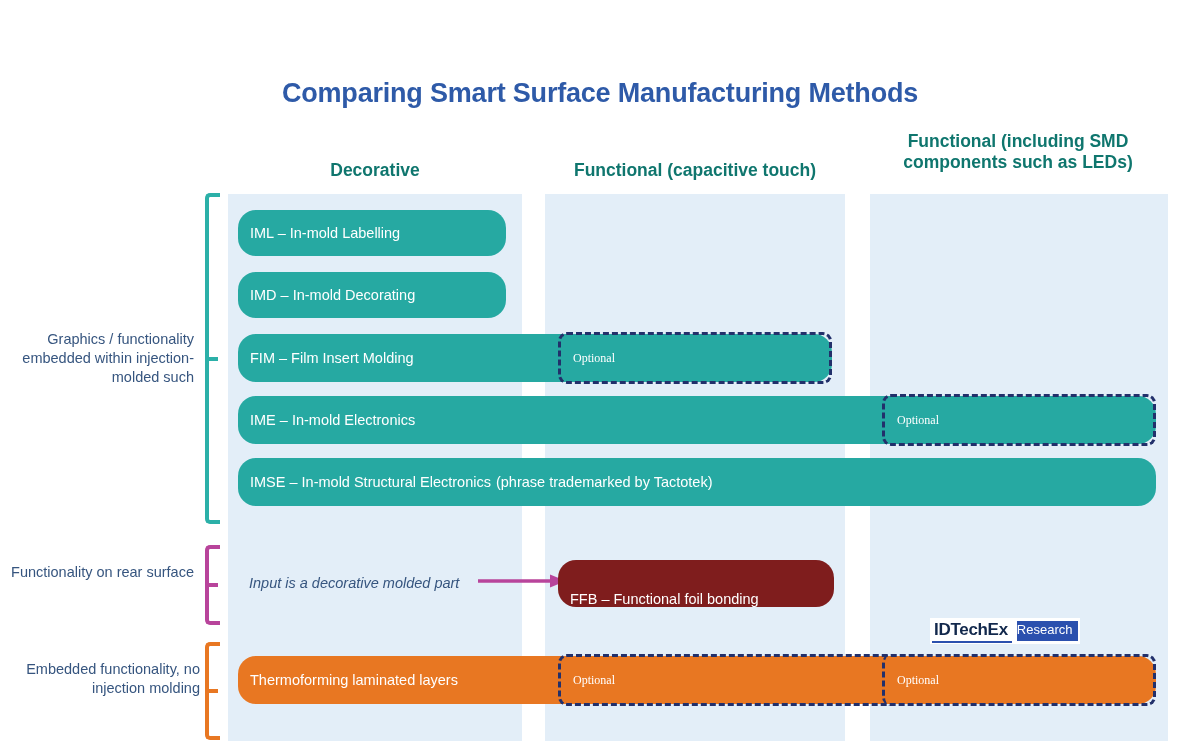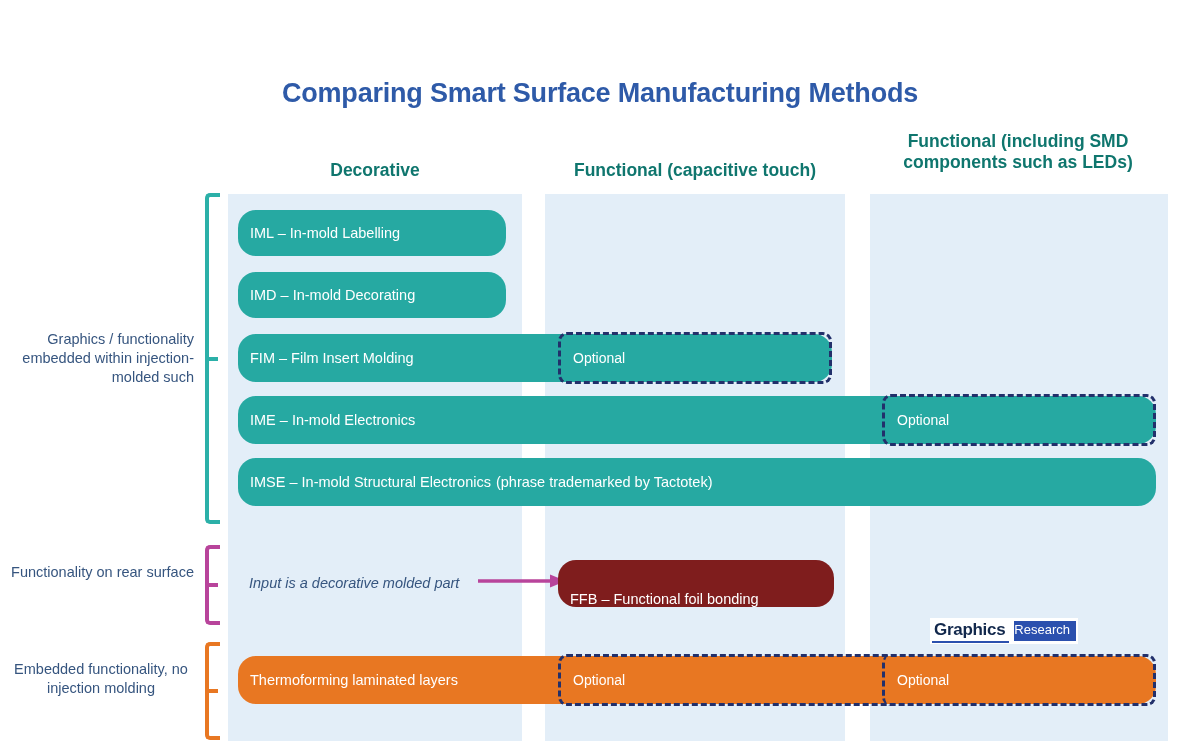--- a/index.html
+++ b/index.html
@@ -56,21 +56,21 @@
   
   .group-label {
     position: absolute;
     text-align: right;
     font-size: 14.5px;
     color: #36557f;
     line-height: 1.32;
   }
   .group-label.g1 { left: 8px; width: 186px; top: 330px; }
   .group-label.g2 { left: 8px; width: 186px; top: 563px; }
-  .group-label.g3 { left: 8px; width: 186px; top: 660px; text-align: center; }
+  .group-label.g3 { left: 14px; width: 186px; top: 660px; }
 
   .bracket {
     position: absolute;
     box-sizing: border-box;
     border-style: solid;
     border-color: currentColor;
     border-width: 4px 0 4px 4px;
     border-top-left-radius: 5px;
     border-bottom-left-radius: 5px;
     width: 15px;
@@ -109,22 +109,23 @@
 
   
   .optional {
     position: absolute;
     box-sizing: border-box;
     border: 3.5px dashed #22306b;
     border-radius: 9px;
     display: flex;
     align-items: center;
     color: #ffffff;
-    font-size: 14px;
+    font-size: 12px;
     padding-left: 12px;
+    font-family: Liberation Serif, serif;
   }
 
   
   .inline-note {
     position: absolute;
     font-size: 14.5px;
     color: #36557f;
     white-space: nowrap;
   }
 
@@ -224,17 +225,17 @@
     <span>Thermoforming laminated layers</span>
   </div>
   <div class="optional" style="left:558px; top:654px; width:598px; height:52px;">
     <span>Optional</span>
   </div>
   <div class="optional" style="left:882px; top:654px; width:274px; height:52px; border-right:none; border-top:none; border-bottom:none;">
     <span>Optional</span>
   </div>
 
   <div class="logo">
-    <span class="logo-main">Graphics</span>
+    <span class="logo-main">IDTechEx</span>
     <span class="logo-badge">Research</span>
   </div>
 
 </div>
 
 </body></html>

